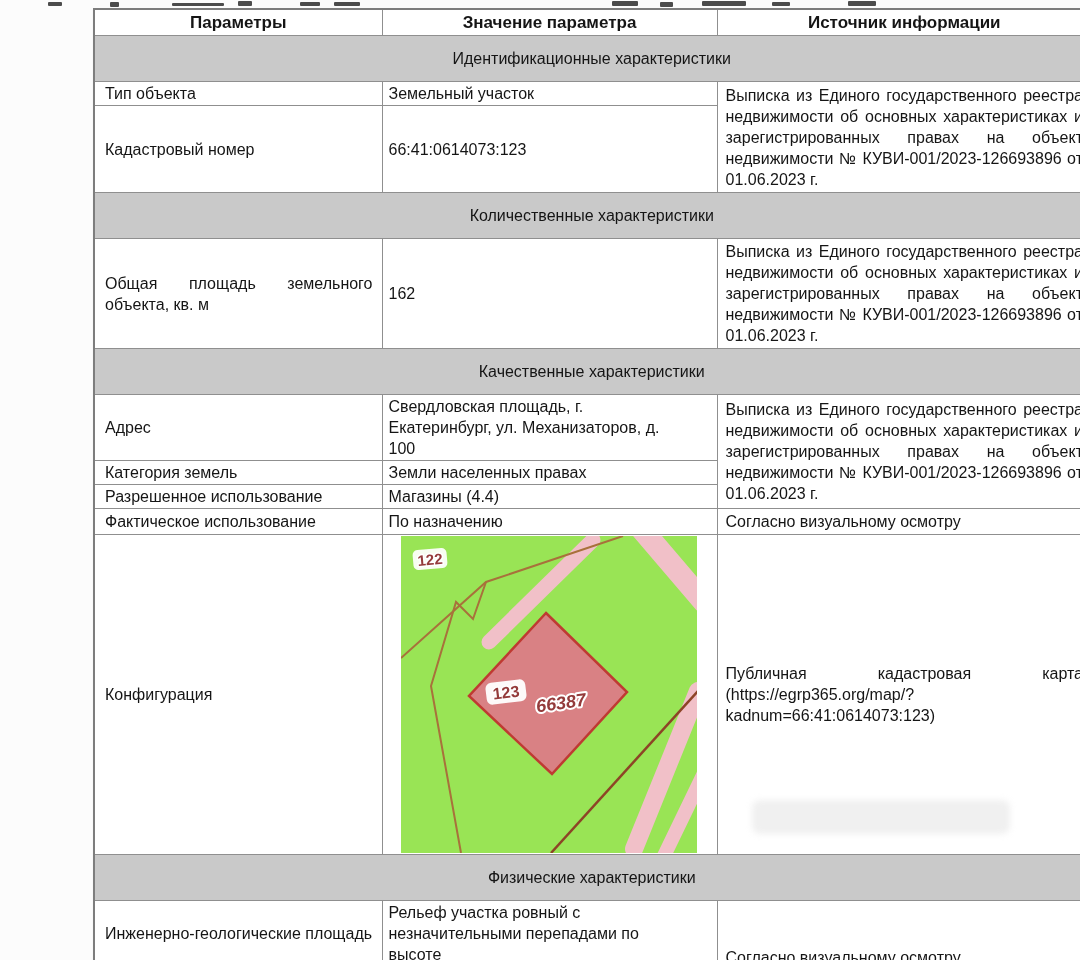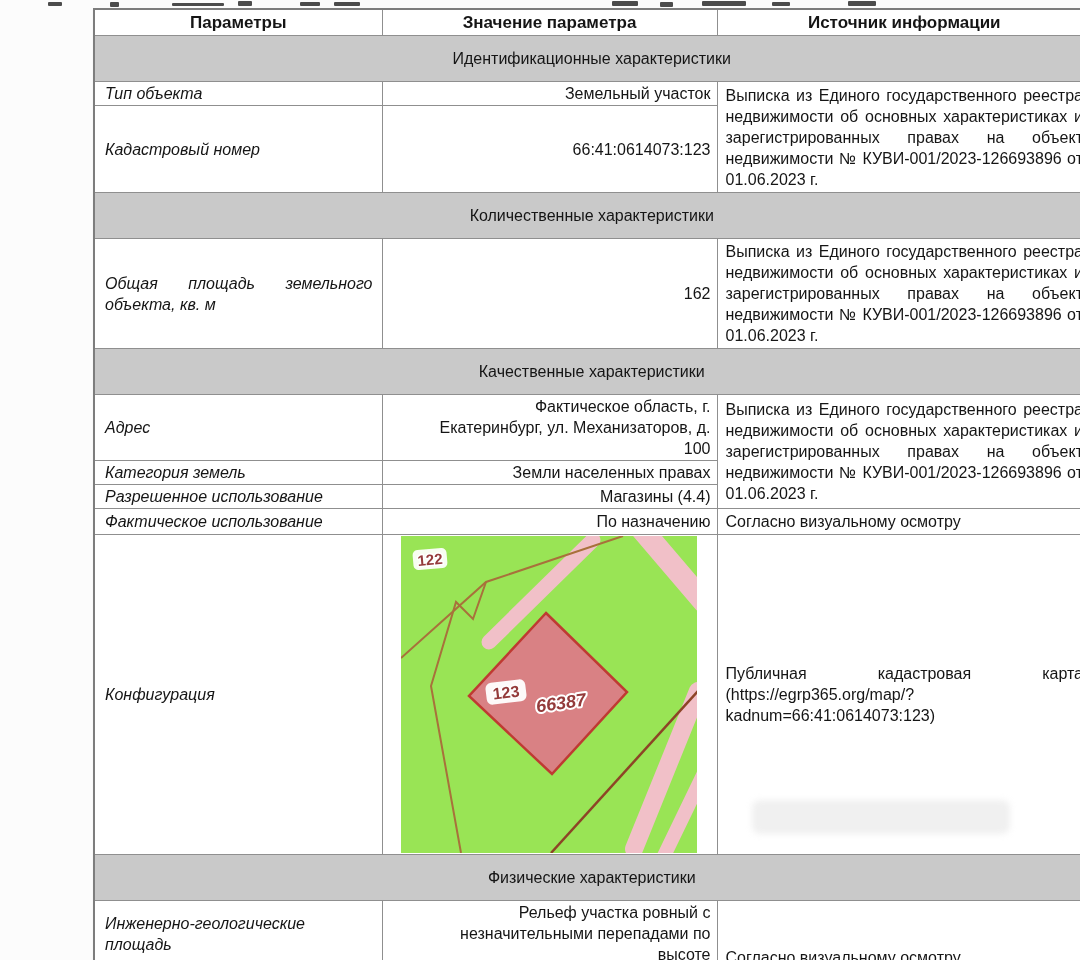--- a/index.html
+++ b/index.html
@@ -22,22 +22,22 @@
     font-size:16px;line-height:21px;
     vertical-align:middle;
     padding:1px 8px;
     color:#151515;
   }
   th{font-size:17px;font-weight:bold;text-align:center;padding:2px 4px;background:#fff;}
   tr.band td{
     background:#c9c9c9;text-align:center;padding:12px;
     border-left:1px solid #8f8f8f;border-right:7px solid #8b5cf6;
   }
-  td.label-cell{text-align:justify;padding:1px 9px 1px 10px;font-style:italic;}
-  td.value-cell{text-align:right;padding:1px 6px;}
+  td.label-cell{text-align:justify;padding:1px 9px 1px 10px;}
+  td.value-cell{text-align:left;padding:1px 6px;}
   td.source-cell{text-align:justify;padding:2px 8px;overflow-wrap:anywhere;border-radius:27px;}
   td.map-cell{padding:1px 0;vertical-align:middle;}
   svg.map{display:block;margin:0 0 0 18px;}
   
   .frag{position:absolute;background:#242424;opacity:.82;border-radius:1px;}
   
   .watermark{
     position:absolute;left:752px;top:800px;width:258px;height:34px;
     background:rgba(185,185,185,.22);border-radius:8px;filter:blur(3px);
   }
@@ -92,21 +92,21 @@
     <td class="value-cell">162</td>
     <td class="source-cell">Выписка из Единого государственного реестра недвижимости об основных характеристиках и зарегистрированных правах на объект недвижимости № КУВИ-001/2023-126693896 от 01.06.2023 г.</td>
   </tr>
 
   <tr class="band" style="height:20px">
     <td colspan="3">Качественные характеристики</td>
   </tr>
   <tr style="height:64px">
     <td class="label-cell">Адрес</td>
     <td class="value-cell">
-      <span>Фактическое область, г.</span><br>
+      <span>Свердловская площадь, г.</span><br>
       <span>Екатеринбург, ул. Механизаторов, д.</span><br>
       <span>100</span>
     </td>
     <td class="source-cell" rowspan="3">Выписка из Единого государственного реестра недвижимости об основных характеристиках и зарегистрированных правах на объект недвижимости № КУВИ-001/2023-126693896 от 01.06.2023 г.</td>
   </tr>
   <tr style="height:23px">
     <td class="label-cell">Категория земель</td>
     <td class="value-cell">Земли населенных правах</td>
   </tr>
   <tr style="height:23px">

